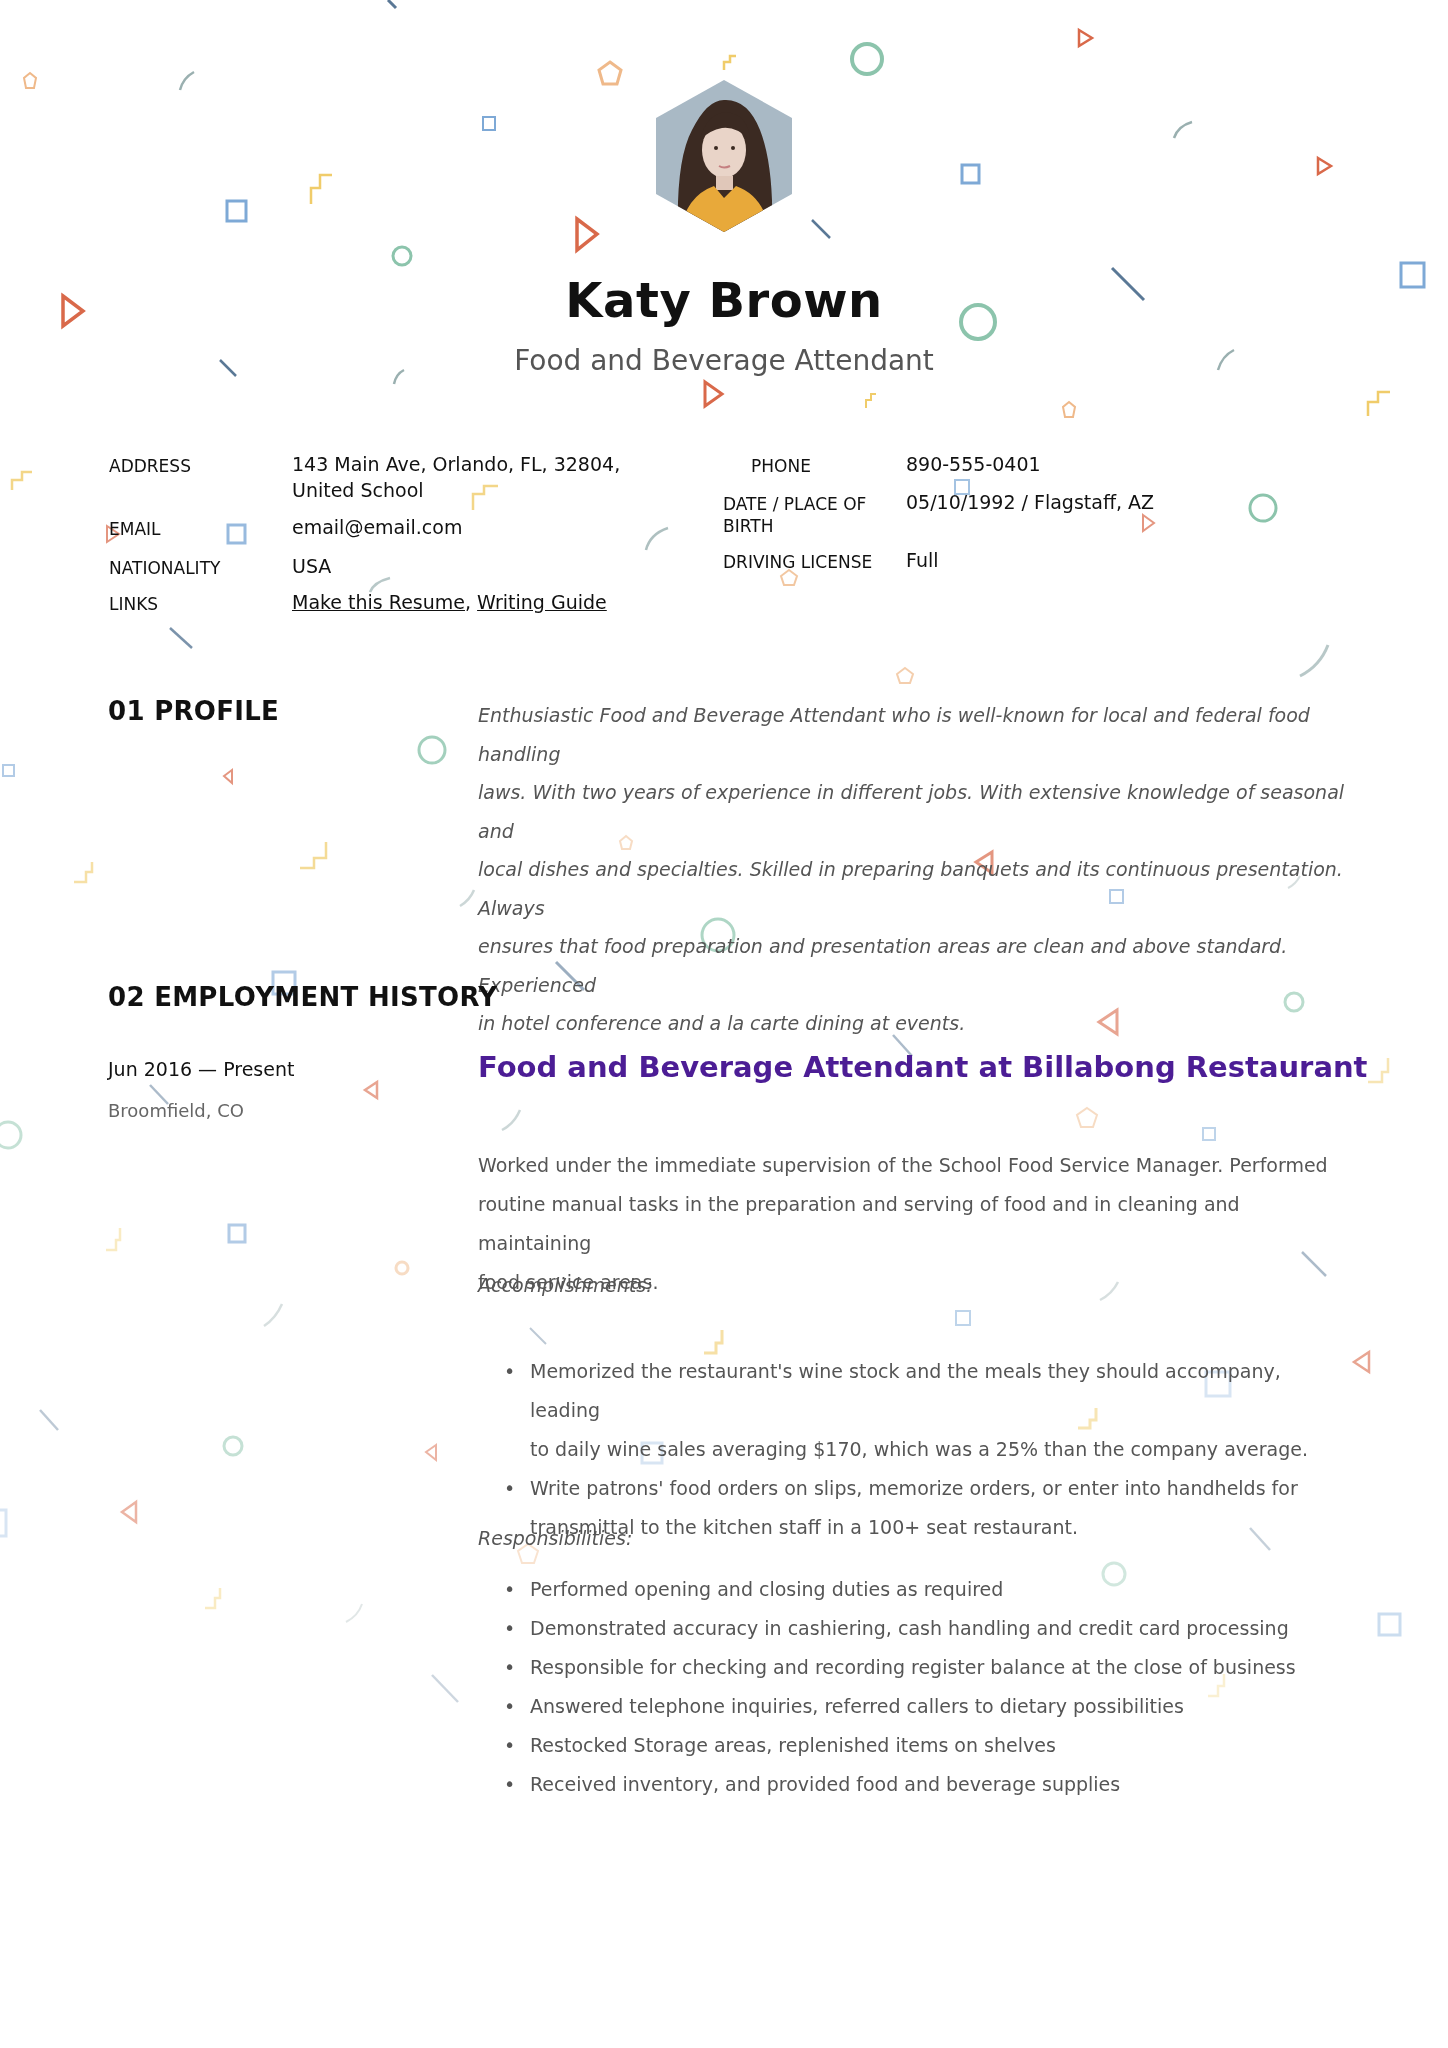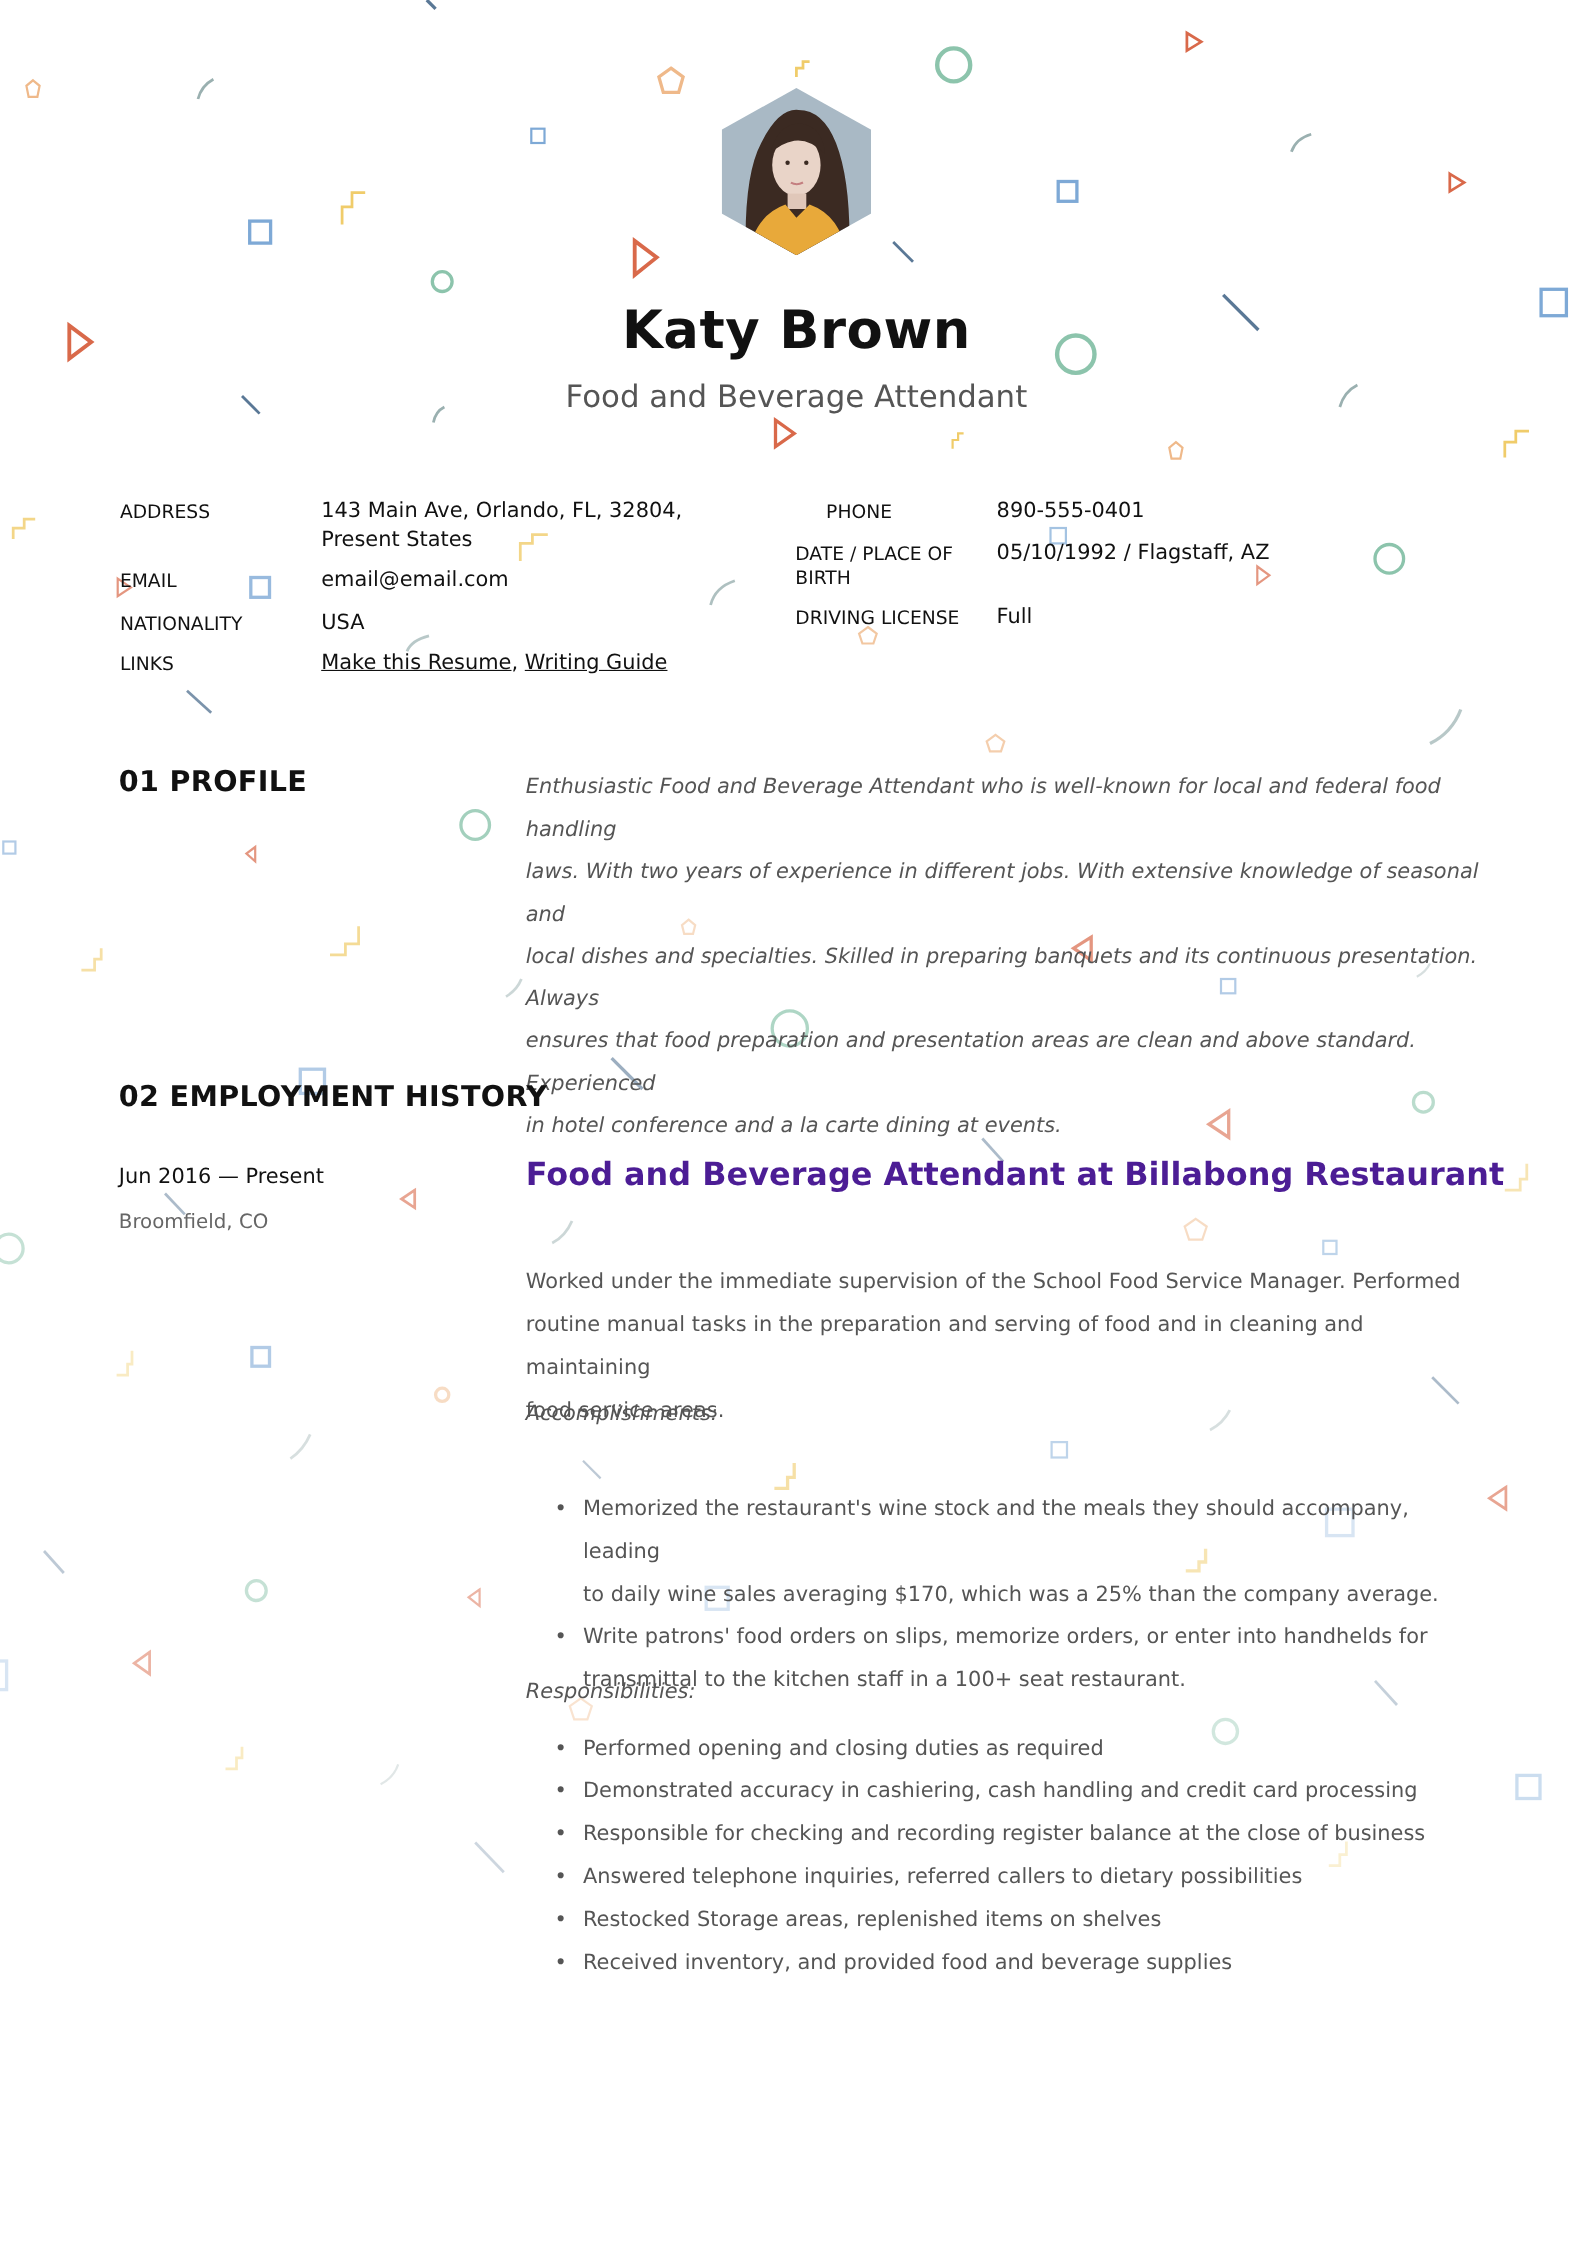--- a/index.html
+++ b/index.html
@@ -156,21 +156,21 @@
     <path d="M24 152 Q30 116 58 106 L68 118 L80 106 Q108 116 114 152 Z" fill="#e8a93a"></path>
   </g>
 </svg>
 
 <div class="name">Katy Brown</div>
 <div class="title">Food and Beverage Attendant</div>
 
 <div>
   <div class="lbl" style="left:109px; top:455px;">ADDRESS</div>
   <div class="val" style="left:292px; top:451px;">143 Main Ave, Orlando, FL, 32804,</div>
-  <div class="val" style="left:292px; top:477px;">Present States</div>
+  <div class="val" style="left:292px; top:477px;">United School</div>
 
   <div class="lbl" style="left:109px; top:518px;">EMAIL</div>
   <div class="val" style="left:292px; top:514px;">email@email.com</div>
 
   <div class="lbl" style="left:109px; top:557px;">NATIONALITY</div>
   <div class="val" style="left:292px; top:553px;">USA</div>
 
   <div class="lbl" style="left:109px; top:593px;">LINKS</div>
   <div class="val" style="left:292px; top:589px;">
     <a>Make this Resume</a><span>, </span><a>Writing Guide</a>

